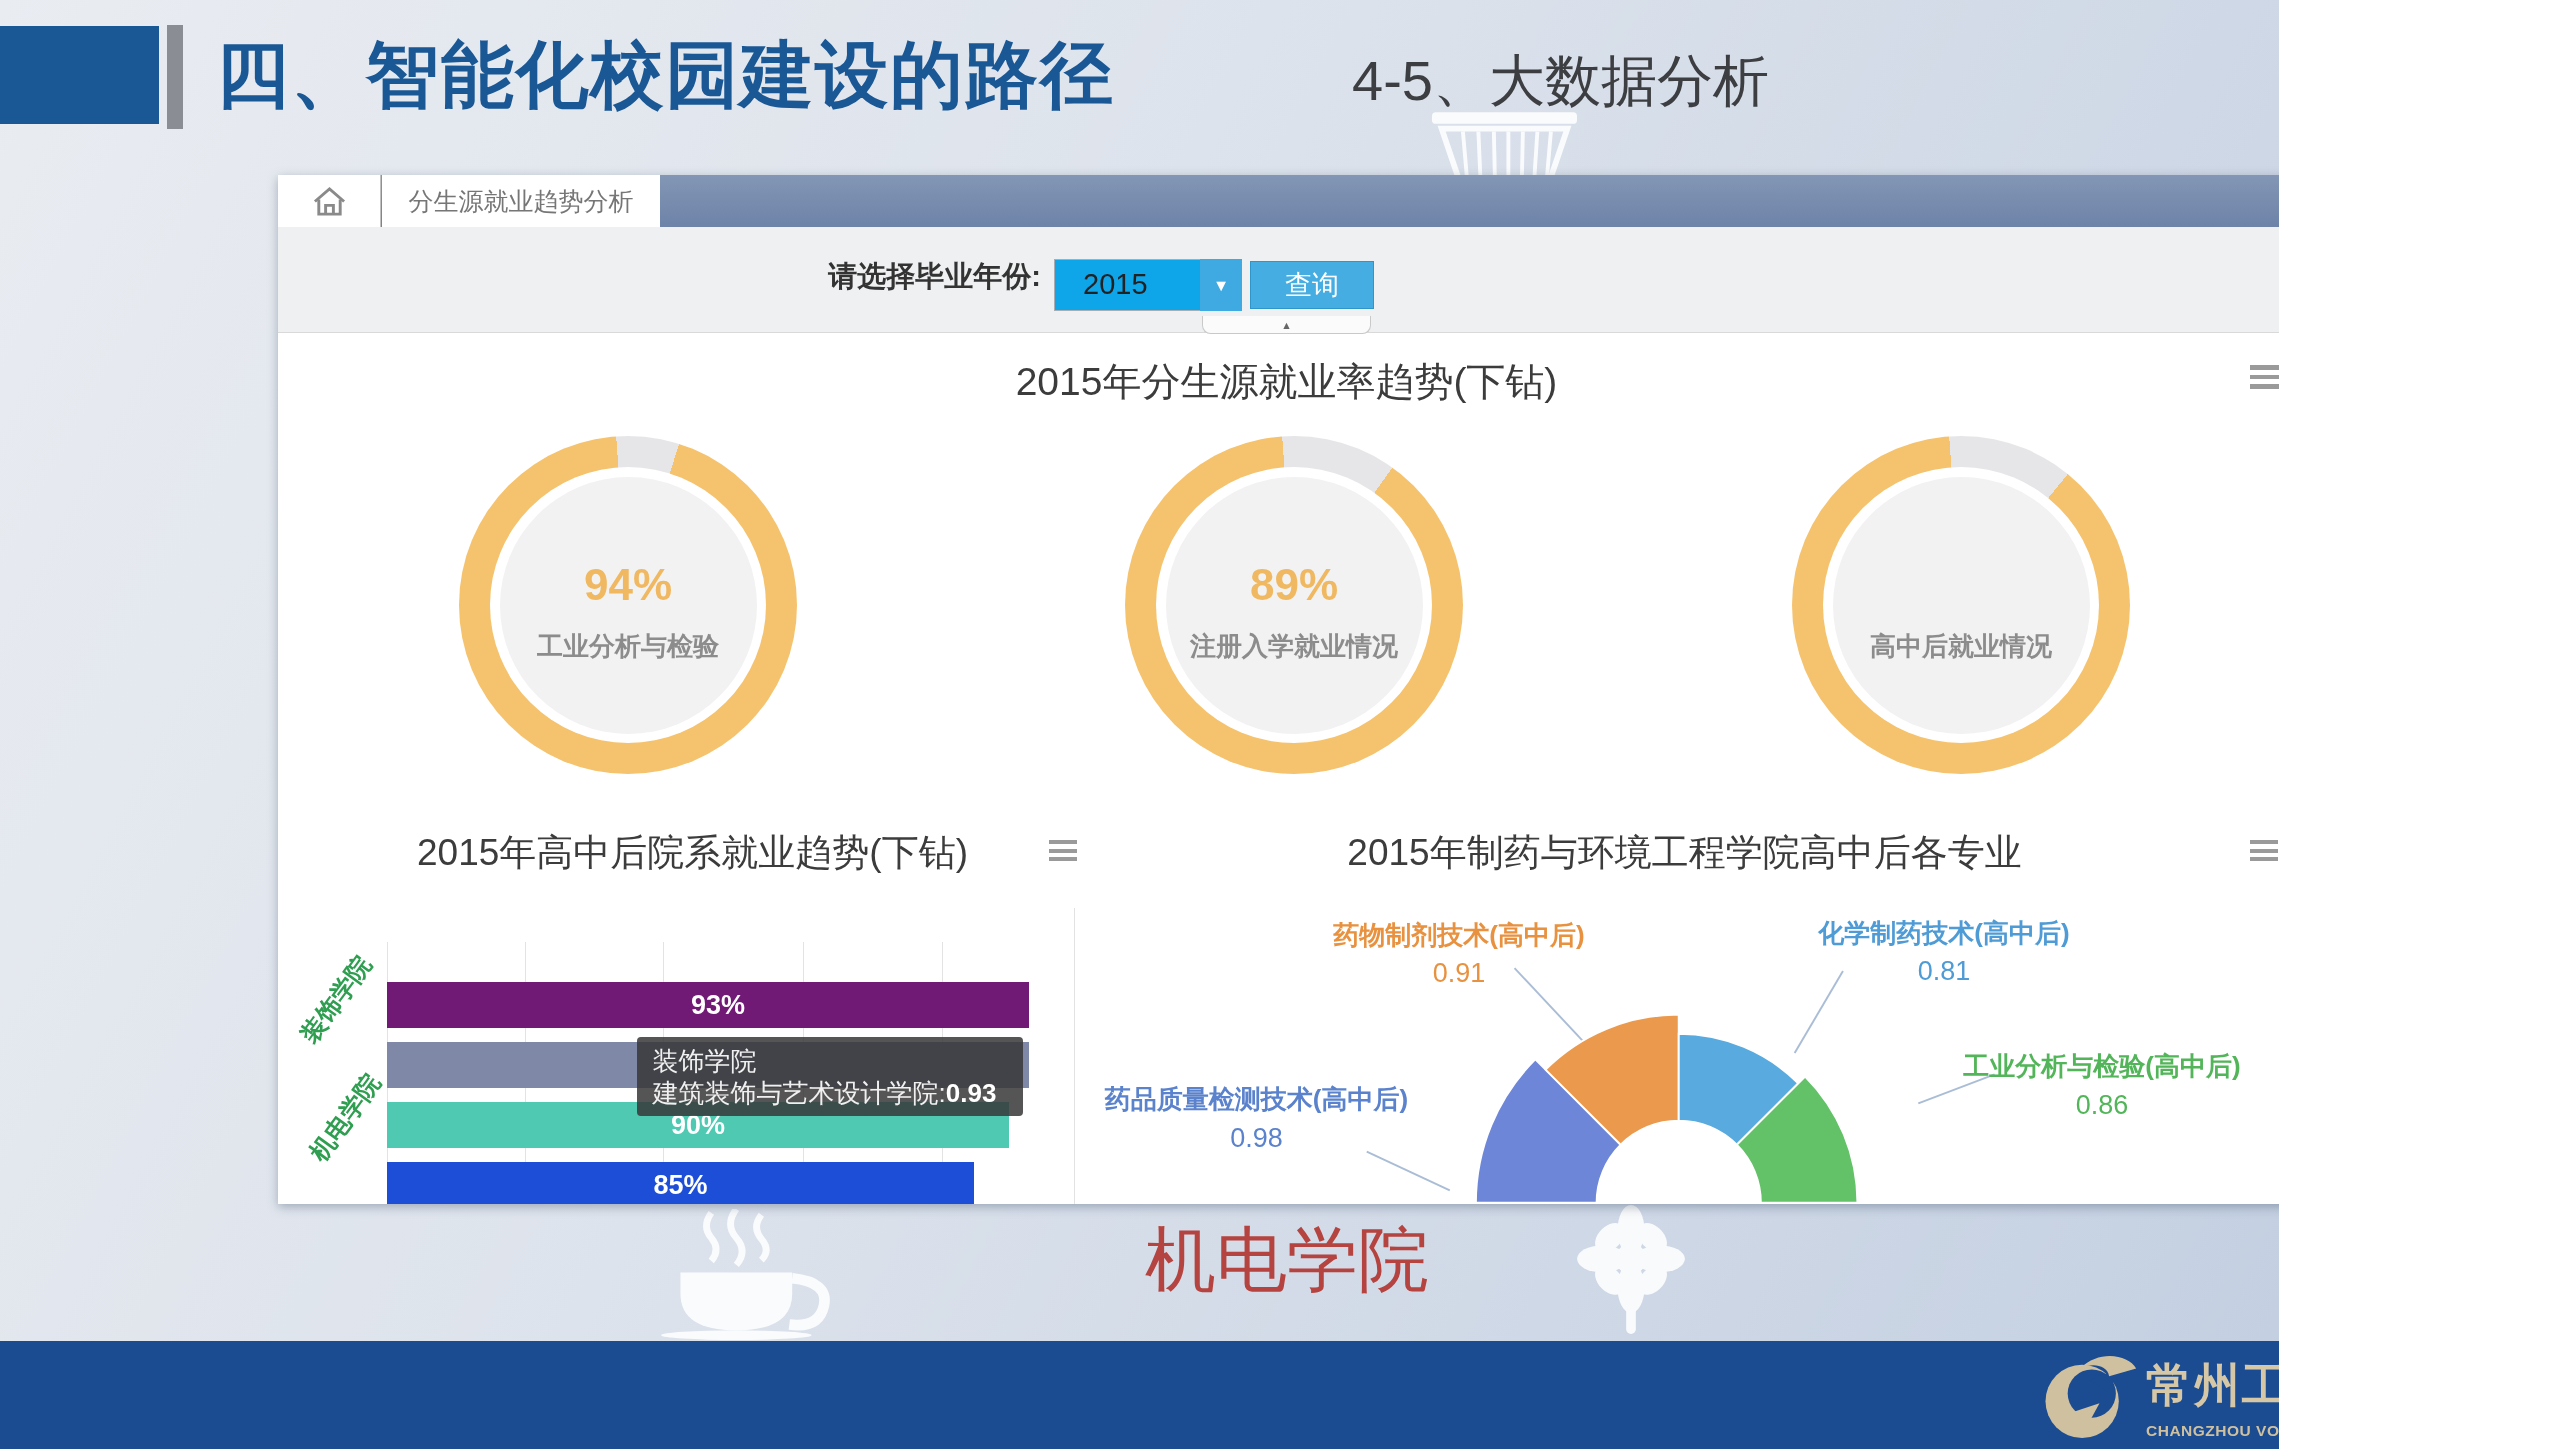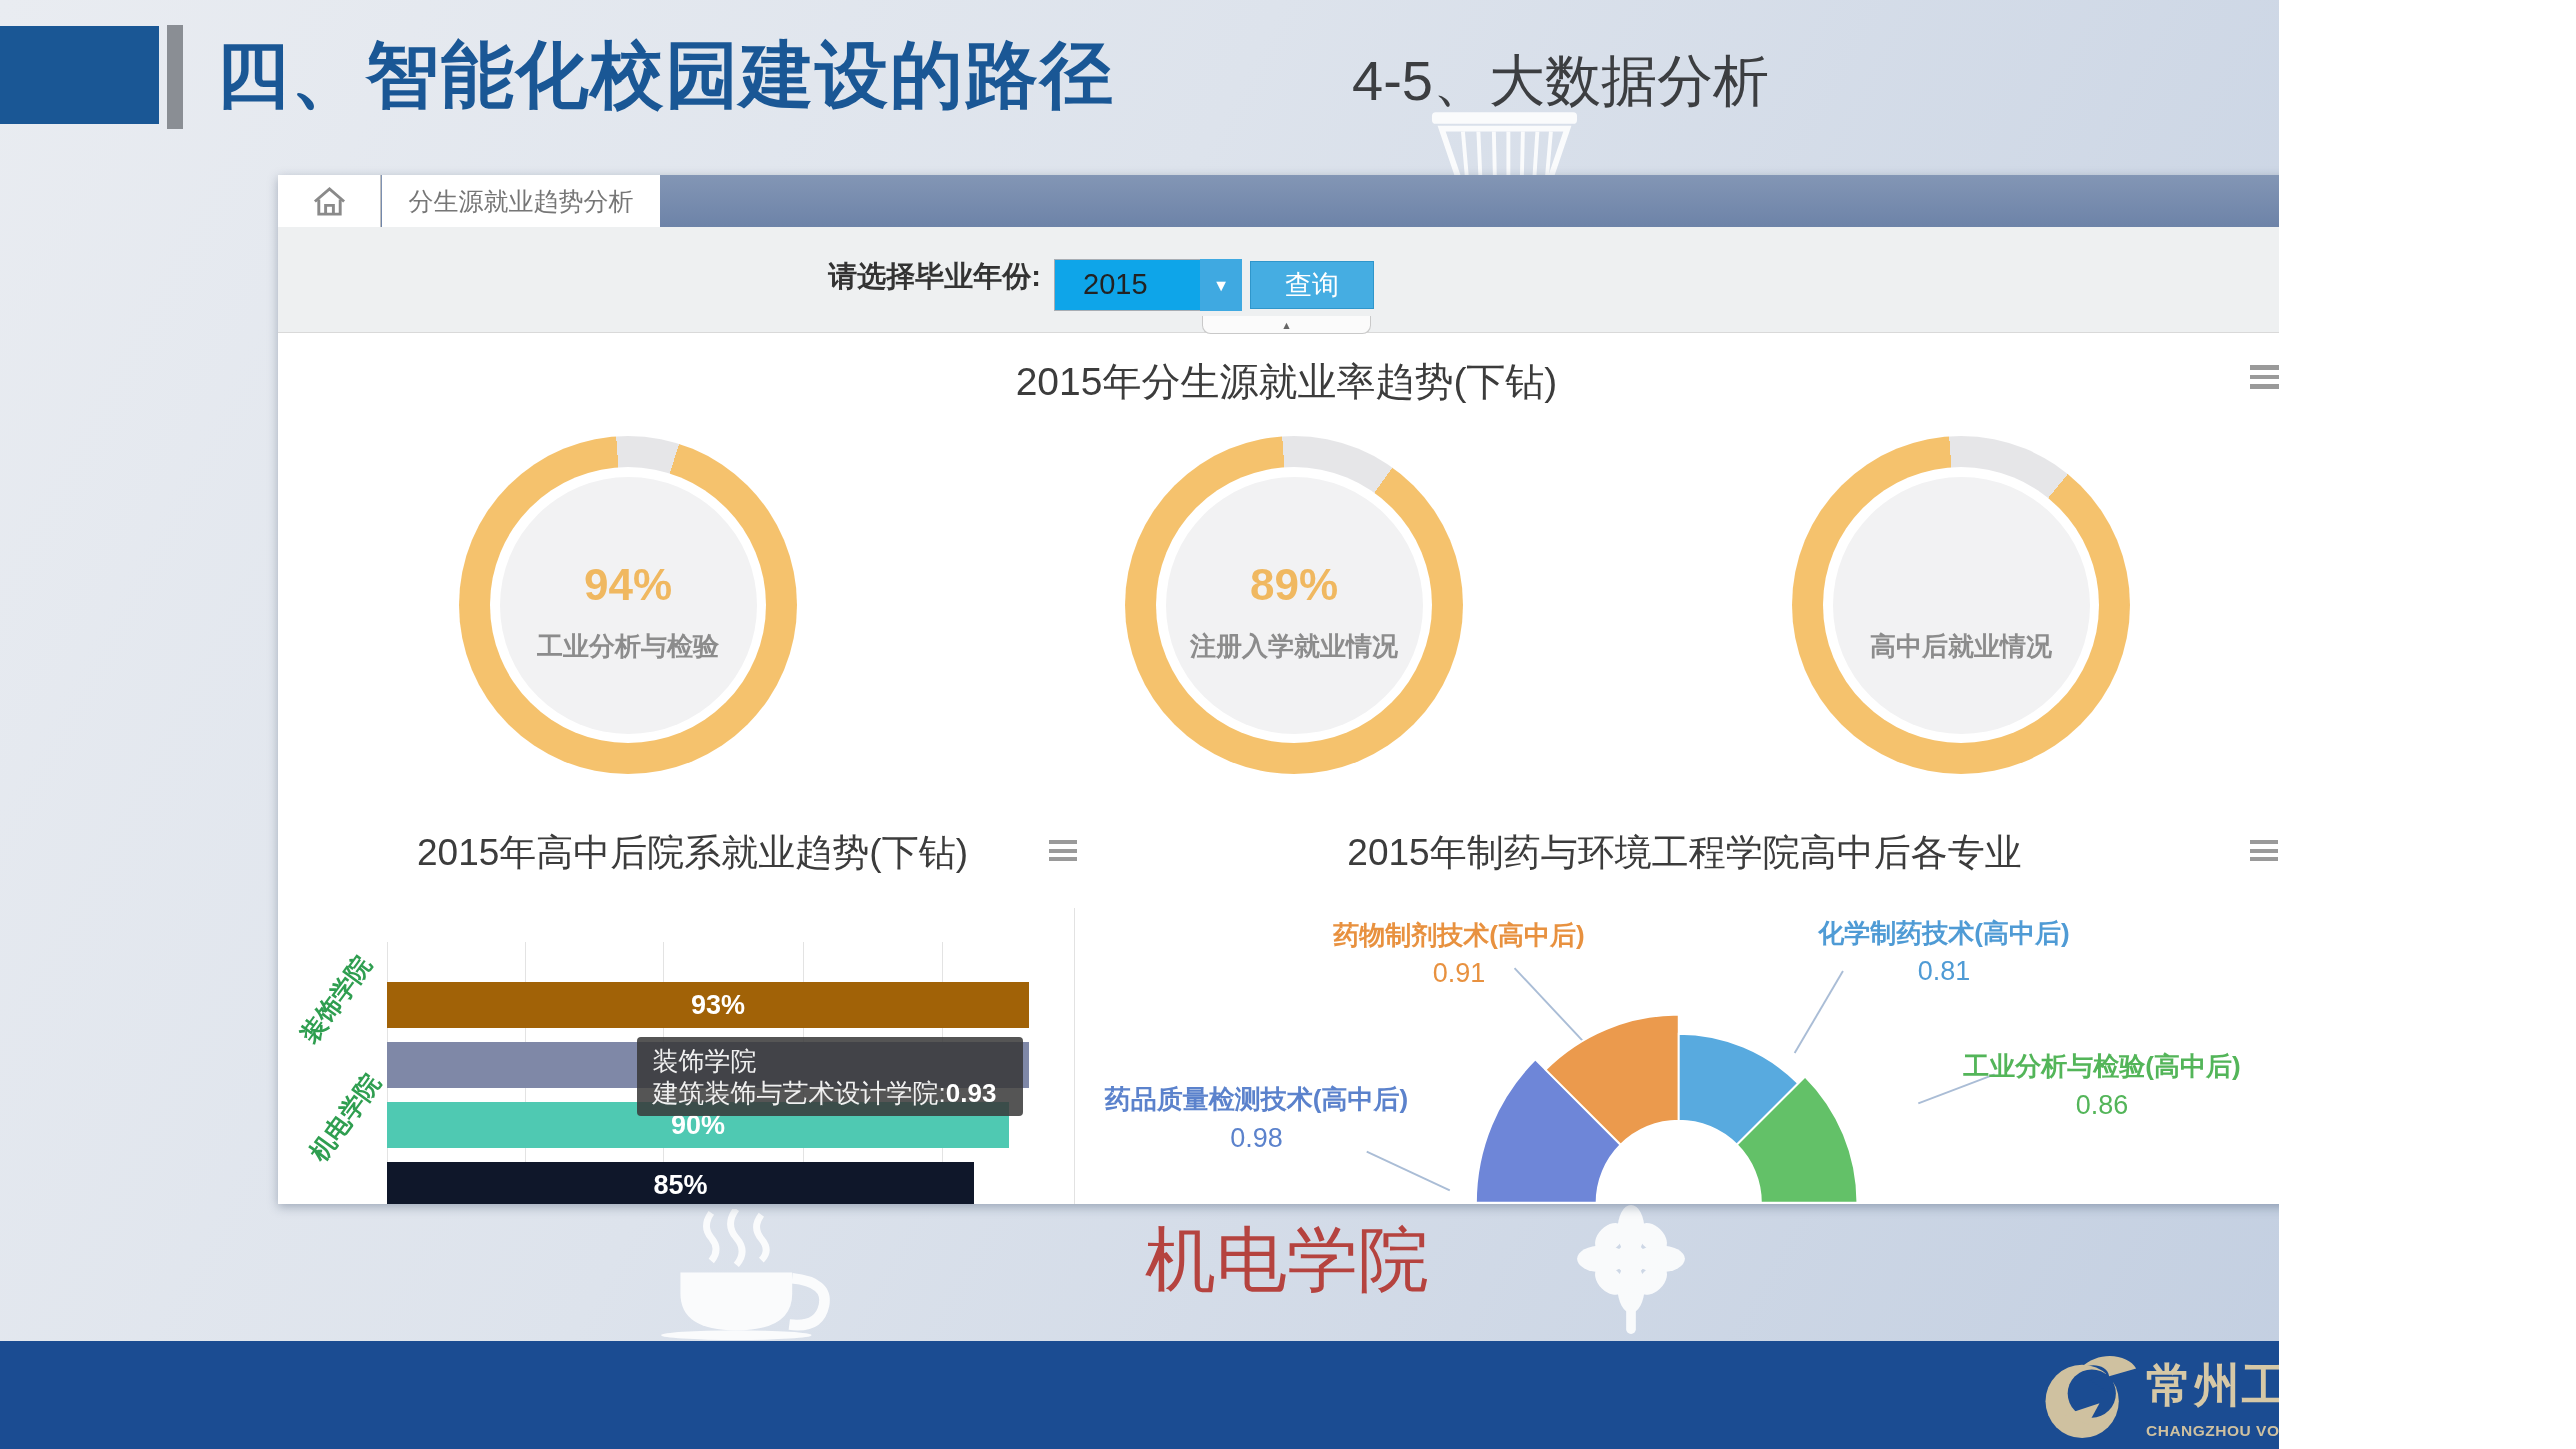--- a/index.html
+++ b/index.html
@@ -185,30 +185,30 @@
     <div class="panel-l">
       <div class="gline" style="left:109px;"></div>
       <div class="gline" style="left:247px;"></div>
       <div class="gline" style="left:385px;"></div>
       <div class="gline" style="left:525px;"></div>
       <div class="gline" style="left:664px;"></div>
 
       <div class="cat" style="left:7.7px; top:75px;">装饰学院</div>
       <div class="cat" style="left:17.4px; top:193px;">机电学院</div>
 
-      <div class="hbar" style="top: 74px; width: 642px; background: #a16207; padding-left: 20px;">
+      <div class="hbar" style="top: 74px; width: 642px; background: #701a75; padding-left: 20px;">
           <span>93%</span>
         </div>
       <div class="hbar" style="top: 134px; width: 642px; background: rgb(127, 136, 167);">
           <span></span>
         </div>
       <div class="hbar" style="top: 194px; width: 622px; background: rgb(79, 201, 178);">
           <span>90%</span>
         </div>
-      <div class="hbar" style="top: 254px; width: 587px; background: #0f172a;">
+      <div class="hbar" style="top: 254px; width: 587px; background: #1d4ed8;">
           <span>85%</span>
         </div>
 
       <div class="tip">
         <div>装饰学院</div>
         <div><span>建筑装饰与艺术设计学院:</span><b>0.93</b></div>
       </div>
     </div>
 
     <div class="panel-r">

